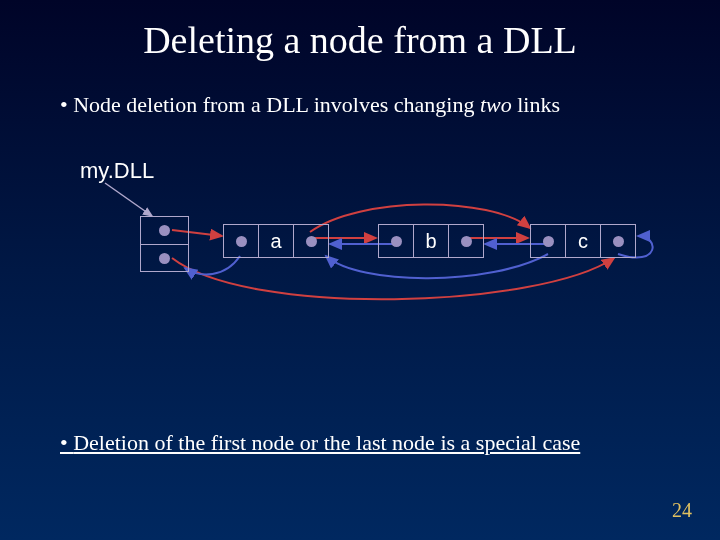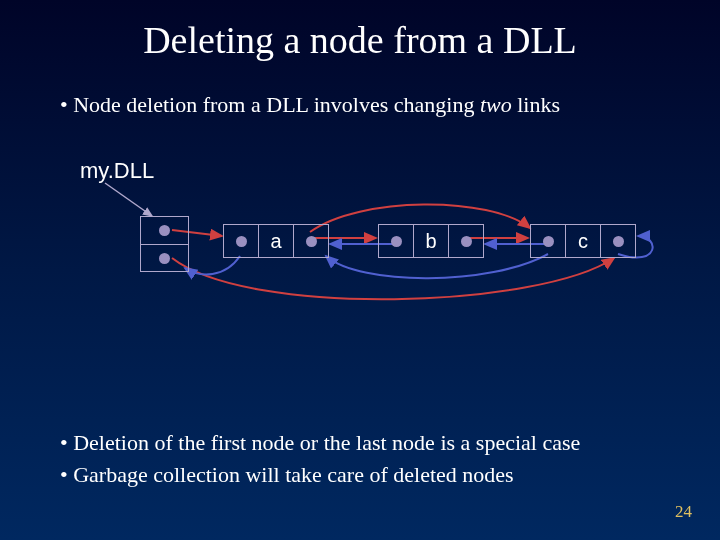--- a/index.html
+++ b/index.html
@@ -94,29 +94,30 @@
     top: 0;
     left: 0;
     width: 720px;
     height: 220px;
     pointer-events: none;
   }
   .pagenum {
     position: absolute;
     right: 28px;
     bottom: 18px;
-    font-size: 17px;
+    font-size: 20px;
     font-family: 'Times New Roman', serif;
     color: #e0c060;
     margin-top: 24px;
   }
   .lower-bullets {
     position: absolute;
     top: 424px;
     width: 100%;
+    text-decoration: underline;
   }
 </style>
 </head>
 <body>
 
 <h1 class="title">Deleting a node from a DLL</h1>
 
 <div class="bullet">
   <span>Node deletion from a DLL involves changing </span><span class="italic">two</span><span> links</span>
 </div>
@@ -197,16 +198,15 @@
     <div class="cell data">c</div>
     <div class="cell">
         <span class="dot"></span>
       </div>
   </div>
 
 </div>
 
 <div class="lower-bullets">
   <div class="bullet">Deletion of the first node or the last node is a special case</div>
-  <div class="bullet">Garbage collection will take care of deleted nodes</div>
 </div>
 
 <div class="pagenum">24</div>
 
 </body></html>

